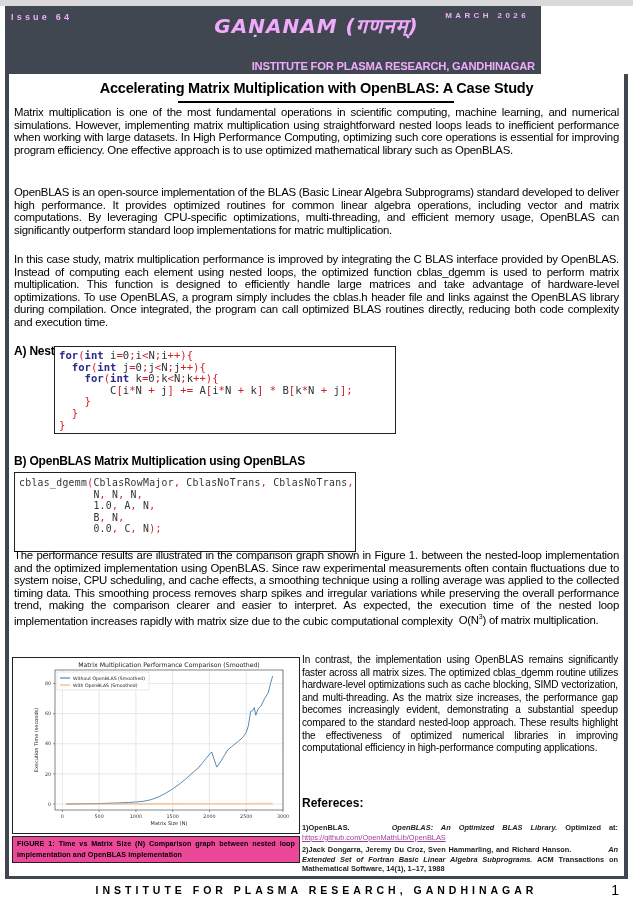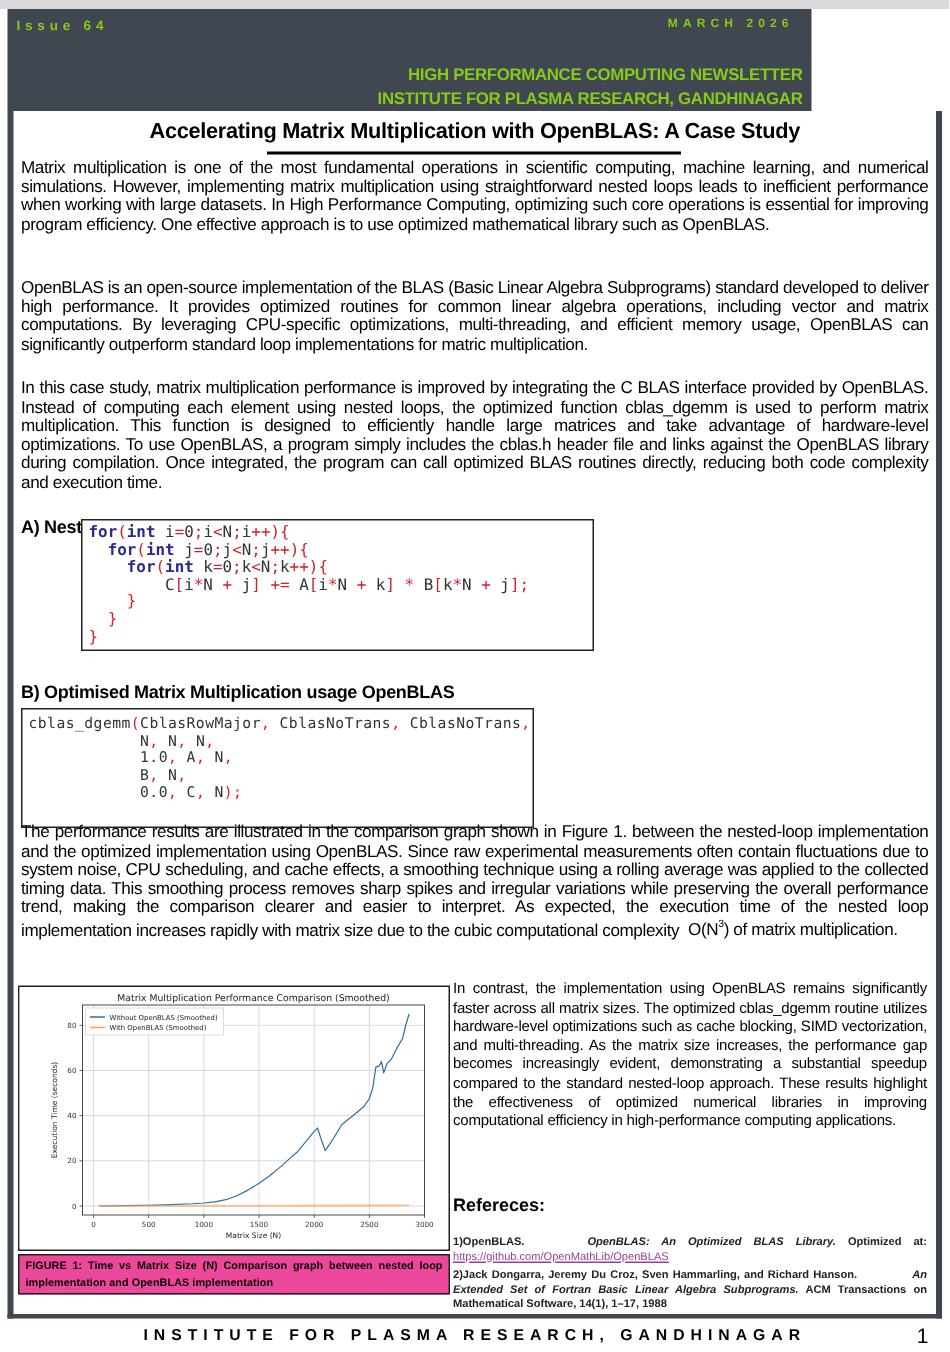--- a/index.html
+++ b/index.html
@@ -1,20 +1,20 @@
 <!DOCTYPE html>
 <html><head>
 <meta charset="utf-8">
 <style>
   * { box-sizing: border-box; margin: 0; padding: 0; }
   html, body { width: 633px; height: 901px; background: #ffffff; overflow: hidden; }
   body { font-family: "Liberation Sans", sans-serif; color: #000; position: relative; }
 
   .topstrip { position: absolute; left: 0; top: 0; width: 633px; height: 6px; background: #d9d9dc; }
-  .header { position: absolute; left: 5px; top: 6px; width: 536px; height: 68px; background: #414750; color: #84cc16; }
+  .header { position: absolute; left: 5px; top: 6px; width: 536px; height: 68px; background: #414750; color: #f0abfc; }
   .issue { position: absolute; left: 6px; top: 6px; font-family: "Liberation Sans", sans-serif; font-weight: bold; font-size: 9px; letter-spacing: 3.2px; }
   .brand { position: absolute; left: 0; width: 623px; top: 6px; text-align: center; font-family: "DejaVu Sans", sans-serif; font-style: italic; font-weight: bold; font-size: 20px; letter-spacing: 1px; }
   .date { position: absolute; right: 12px; top: 5px; font-weight: bold; font-size: 8px; letter-spacing: 3.4px; }
   .nl1, .nl2 { position: absolute; right: 6px; font-weight: bold; font-size: 11.2px; font-family: "Liberation Sans Narrow", "Liberation Sans", sans-serif; letter-spacing: -0.2px; }
   .nl1 { top: 38px; }
   .nl2 { top: 54px; }
 
   .frame { position: absolute; left: 5px; top: 74px; width: 623px; height: 805px; border-left: 4px solid #414750; border-right: 4px solid #414750; border-bottom: 3px solid #414750; }
 
   .title { position: absolute; left: 0; width: 633px; top: 80px; text-align: center; font-weight: bold; font-size: 14.5px; letter-spacing: -0.2px; }
@@ -54,38 +54,38 @@
 
   svg text { font-family: "DejaVu Sans", sans-serif; }
 </style>
 </head>
 <body>
 
 <div class="topstrip"></div>
 
 <header class="header">
   <div class="issue">Issue 64</div>
+  <div class="brand">GAṆANAM (गणनम्)</div>
   <div class="date">MARCH 2026</div>
-  <div class="nl1">HIGH PERFORMANCE COMPUTING NEWSLETTER</div>
   <div class="nl2">INSTITUTE FOR PLASMA RESEARCH, GANDHINAGAR</div>
 </header>
 
 <div class="frame"></div>
 
 <h1 class="title">Accelerating Matrix Multiplication with OpenBLAS: A Case Study</h1>
 <div class="title-rule"></div>
 
 <p class="para p1">Matrix multiplication is one of the most fundamental operations in scientific computing, machine learning, and numerical simulations. However, implementing matrix multiplication using straightforward nested loops leads to inefficient performance when working with large datasets. In High Performance Computing, optimizing such core operations is essential for improving program efficiency. One effective approach is to use optimized mathematical library such as OpenBLAS.</p>
 <p class="para p2">OpenBLAS is an open-source implementation of the BLAS (Basic Linear Algebra Subprograms) standard developed to deliver high performance. It provides optimized routines for common linear algebra operations, including vector and matrix computations. By leveraging CPU-specific optimizations, multi-threading, and efficient memory usage, OpenBLAS can significantly outperform standard loop implementations for matric multiplication.</p>
 <p class="para p3">In this case study, matrix multiplication performance is improved by integrating the C BLAS interface provided by OpenBLAS. Instead of computing each element using nested loops, the optimized function cblas_dgemm is used to perform matrix multiplication. This function is designed to efficiently handle large matrices and take advantage of hardware-level optimizations. To use OpenBLAS, a program simply includes the cblas.h header file and links against the OpenBLAS library during compilation. Once integrated, the program can call optimized BLAS routines directly, reducing both code complexity and execution time.</p>
 
 <div class="sub subA">A) Nested Loop Matrix Multiplication</div>
 <div class="code codeA" id="codeA"><div><span class="kw">for</span><span class="pn">(</span><span class="kw">int</span><span class="id"> i</span><span class="pn">=</span><span class="id">0</span><span class="pn">;</span><span class="id">i</span><span class="pn">&lt;</span><span class="id">N</span><span class="pn">;</span><span class="id">i</span><span class="pn">+</span><span class="pn">+</span><span class="pn">)</span><span class="pn">{</span></div><div><span class="id">  </span><span class="kw">for</span><span class="pn">(</span><span class="kw">int</span><span class="id"> j</span><span class="pn">=</span><span class="id">0</span><span class="pn">;</span><span class="id">j</span><span class="pn">&lt;</span><span class="id">N</span><span class="pn">;</span><span class="id">j</span><span class="pn">+</span><span class="pn">+</span><span class="pn">)</span><span class="pn">{</span></div><div><span class="id">    </span><span class="kw">for</span><span class="pn">(</span><span class="kw">int</span><span class="id"> k</span><span class="pn">=</span><span class="id">0</span><span class="pn">;</span><span class="id">k</span><span class="pn">&lt;</span><span class="id">N</span><span class="pn">;</span><span class="id">k</span><span class="pn">+</span><span class="pn">+</span><span class="pn">)</span><span class="pn">{</span></div><div><span class="id">        C</span><span class="pn">[</span><span class="id">i</span><span class="pn">*</span><span class="id">N </span><span class="pn">+</span><span class="id"> j</span><span class="pn">]</span><span class="id"> </span><span class="pn">+</span><span class="pn">=</span><span class="id"> A</span><span class="pn">[</span><span class="id">i</span><span class="pn">*</span><span class="id">N </span><span class="pn">+</span><span class="id"> k</span><span class="pn">]</span><span class="id"> </span><span class="pn">*</span><span class="id"> B</span><span class="pn">[</span><span class="id">k</span><span class="pn">*</span><span class="id">N </span><span class="pn">+</span><span class="id"> j</span><span class="pn">]</span><span class="pn">;</span></div><div><span class="id">    </span><span class="pn">}</span></div><div><span class="id">  </span><span class="pn">}</span></div><div><span class="pn">}</span></div></div>
 
-<div class="sub subB">B) Optimised Matrix Multiplication usage OpenBLAS</div>
+<div class="sub subB">B) OpenBLAS Matrix Multiplication using OpenBLAS</div>
 <div class="code codeB" id="codeB"><div><span class="id">cblas_dgemm</span><span class="pn">(</span><span class="id">CblasRowMajor</span><span class="pn">,</span><span class="id"> CblasNoTrans</span><span class="pn">,</span><span class="id"> CblasNoTrans</span><span class="pn">,</span></div><div><span class="id">            N</span><span class="pn">,</span><span class="id"> N</span><span class="pn">,</span><span class="id"> N</span><span class="pn">,</span></div><div><span class="id">            1.0</span><span class="pn">,</span><span class="id"> A</span><span class="pn">,</span><span class="id"> N</span><span class="pn">,</span></div><div><span class="id">            B</span><span class="pn">,</span><span class="id"> N</span><span class="pn">,</span></div><div><span class="id">            0.0</span><span class="pn">,</span><span class="id"> C</span><span class="pn">,</span><span class="id"> N</span><span class="pn">)</span><span class="pn">;</span></div></div>
 
 <p class="para p4"><span>The performance results are illustrated in the comparison graph shown in Figure 1. between the nested-loop implementation and the optimized implementation using OpenBLAS. Since raw experimental measurements often contain fluctuations due to system noise, CPU scheduling, and cache effects, a smoothing technique using a rolling average was applied to the collected timing data. This smoothing process removes sharp spikes and irregular variations while preserving the overall performance trend, making the comparison clearer and easier to interpret. As expected, the execution time of the nested loop implementation increases rapidly with matrix size due to the cubic computational complexity</span>&nbsp; <span><span>O(N</span><sup style="font-size:7px">3</sup><span>) of matrix multiplication.</span></span></p>
 
 <div class="figbox">
   <svg id="chart" width="285" height="174" viewBox="0 0 285 174">
     <rect x="0" y="0" width="285" height="174" fill="#fff"></rect>
     <g id="grid">
         <line x1="49.354838709677416" x2="49.354838709677416" y1="12" y2="152" stroke="#d6d6d6" stroke-width="0.6"></line>
         <line x1="86.12903225806451" x2="86.12903225806451" y1="12" y2="152" stroke="#d6d6d6" stroke-width="0.6"></line>

